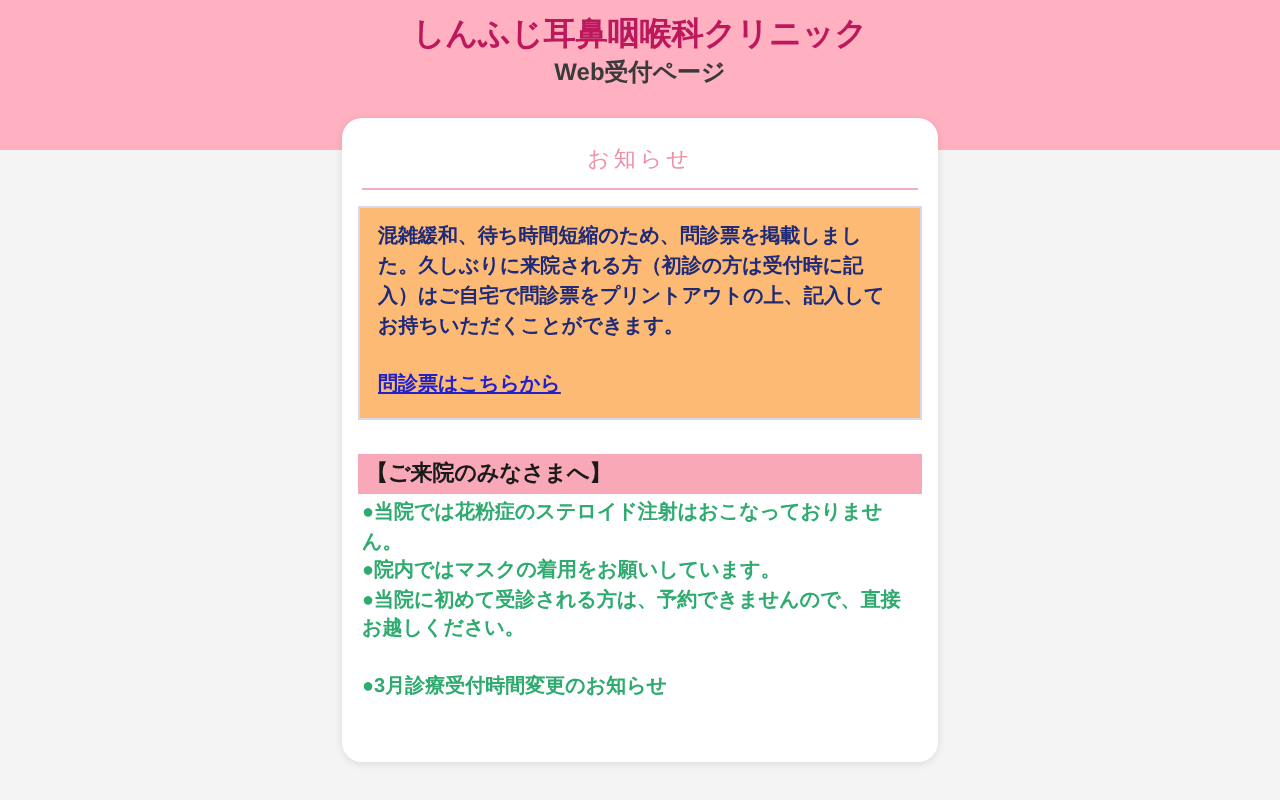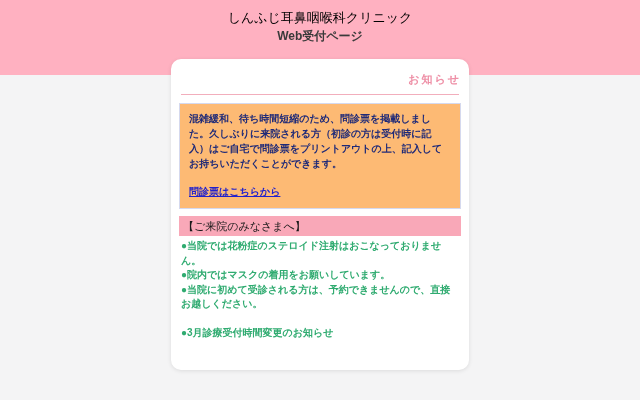--- a/index.html
+++ b/index.html
@@ -9,44 +9,44 @@
     font-family: "Liberation Sans", "DejaVu Sans", sans-serif;
     -webkit-font-smoothing: antialiased;
   }
   .header-band {
     height: 75px;
     background: #ffb1c1;
     text-align: center;
     padding-top: 9px;
   }
   .clinic-name {
-    font-size: 13px;
-    font-weight: normal;
-    color: #000000;
+    font-size: 16px;
+    font-weight: bold;
+    color: #be185d;
     line-height: 17px;
   }
   .page-title {
     font-size: 12px;
     font-weight: bold;
     color: #3a3a3a;
     line-height: 16px;
     margin-top: 2px;
   }
   .card {
     width: 298px;
     margin: -16px auto 0;
     background: #ffffff;
     border-radius: 10px;
     padding: 8px 8px 30px;
     box-shadow: 0 1px 4px rgba(0,0,0,0.10);
   }
   .notice-title {
-    text-align: right;
+    text-align: center;
     color: #ee8fa6;
-    font-weight: bold;
+    font-weight: normal;
     font-size: 11px;
     letter-spacing: 2px;
     padding: 5px 0 7px;
   }
   .notice-divider {
     border: none;
     border-top: 1px solid #f2aebc;
     margin: 0 2px;
   }
   .intro-text {
@@ -70,24 +70,24 @@
   .info-box-link {
     display: inline-block;
     margin-top: 14px;
     font-size: 10px;
     font-weight: bold;
     color: #2121cc;
     text-decoration: underline;
     cursor: pointer;
   }
   .section-bar {
-    margin-top: 7px;
+    margin-top: 17px;
     background: #f9a8b8;
     color: #1a1a1a;
-    font-weight: normal;
+    font-weight: bold;
     font-size: 11px;
     line-height: 20px;
     padding: 0 4px;
   }
   .green-list {
     margin-top: 3px;
     padding: 0 2px;
   }
   .green-item {
     font-size: 10px;

